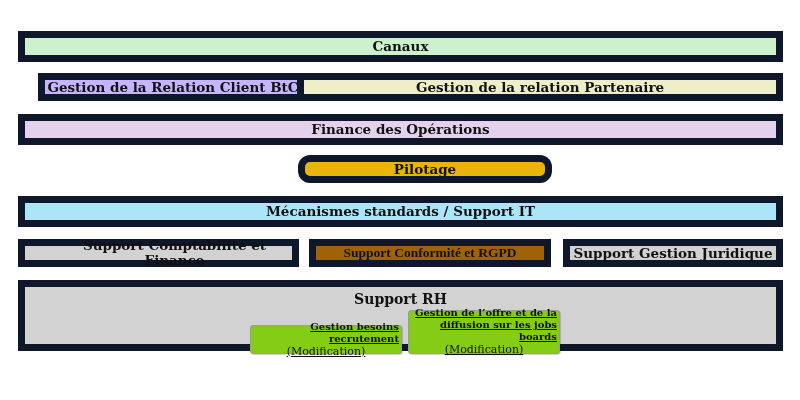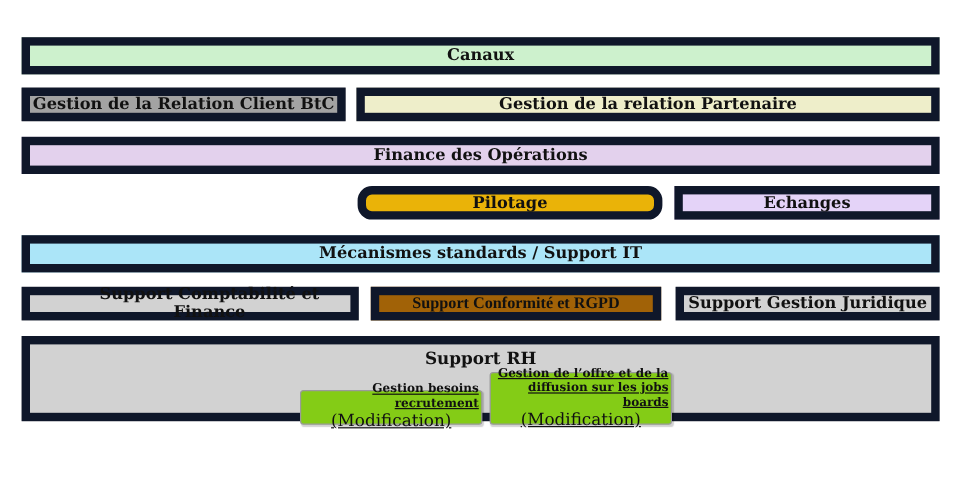--- a/index.html
+++ b/index.html
@@ -55,36 +55,35 @@
     flex-direction:column;
     align-items:center;
     justify-content:center;
     text-align:right;
     padding:1px 2px;
     text-decoration:underline;
   }
   .c1{left:225px;top:38px;width:152px;height:29px;}
   .c2{left:383px;top:23px;width:152px;height:44px;}
   .child-title{font-weight:bold;font-size:10px;line-height:1.2;}
-  .child-sub{font-weight:normal;font-size:14px;line-height:1.2;}
+  .child-sub{font-weight:normal;font-size:11px;line-height:1.2;}
 </style>
 </head>
 <body>
 
 <div class="canvas">
 
   <div class="blk r1" style="background-color: rgb(205, 241, 205);">Canaux</div>
 
-  <div class="blk r2a" style="background-color: #a3a3a3;">Gestion de la Relation Client BtC</div>
+  <div class="blk r2a" style="background-color: #c4b5fd; margin-left: 20px;">Gestion de la Relation Client BtC</div>
   <div class="blk r2b" style="background-color: rgb(238, 238, 202);">Gestion de la relation Partenaire</div>
 
   <div class="blk r3" style="background-color: rgb(227, 209, 237);">Finance des Opérations</div>
 
   <div class="blk r4b" style="background-color: #eab308; border-radius: 12px;">Pilotage</div>
-  <div class="blk r4c" style="background-color: rgb(228, 211, 248);">Echanges</div>
 
   <div class="blk r5" style="background-color: rgb(171, 229, 248);">Mécanismes standards / Support IT</div>
 
   <div class="blk r6a" style="background-color: rgb(210, 210, 210); padding-left: 32px;">Support Comptabilité et Finance</div>
   <div class="blk r6b" style="background-color: #a16207; font-family: Liberation Serif, serif;">Support Conformité et RGPD</div>
   <div class="blk r6c" style="background-color: rgb(210, 210, 210);">Support Gestion Juridique</div>
 
   <div class="blk r7" style="background-color: rgb(210, 210, 210);">
     <div class="rh-title">Support RH</div>
 

